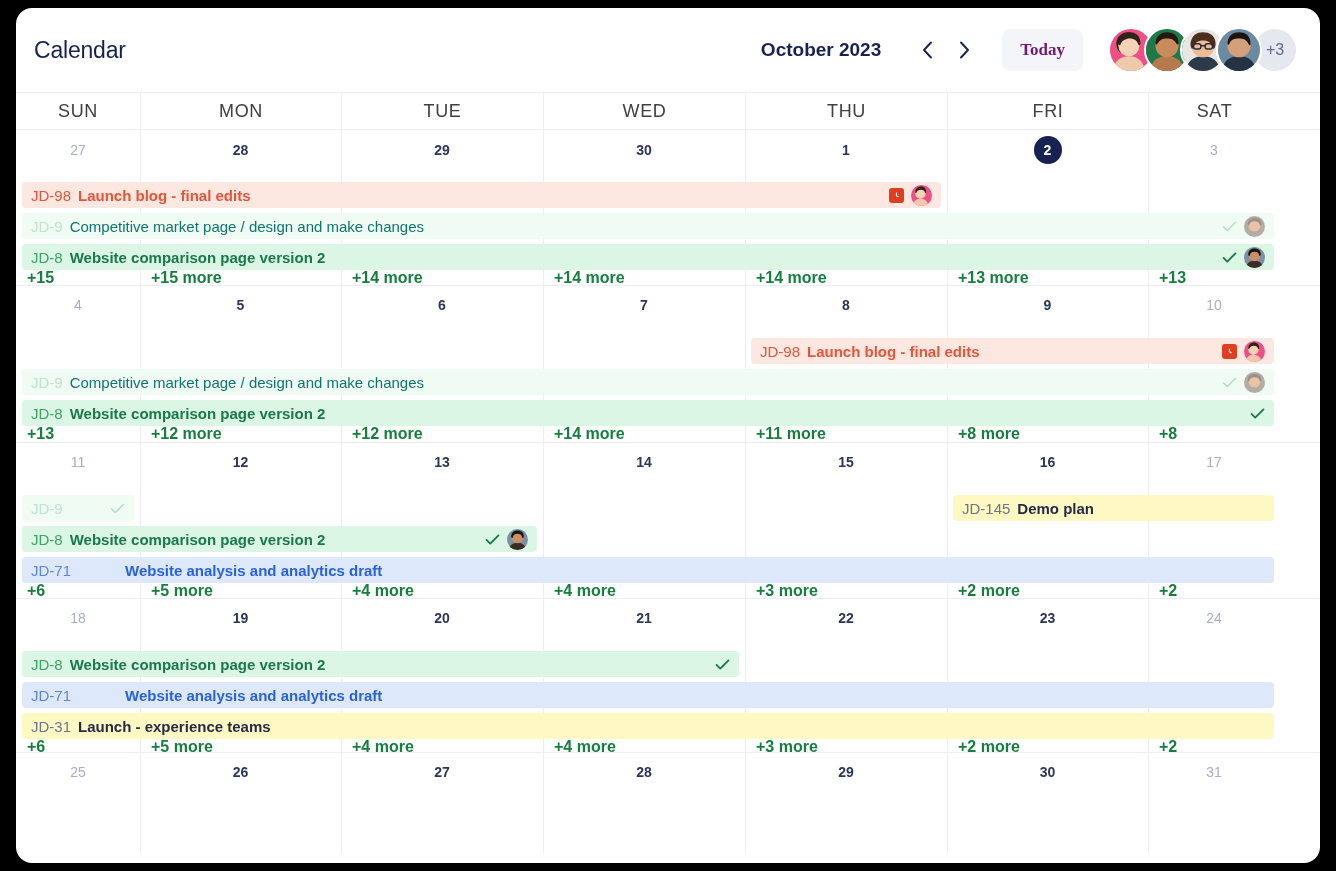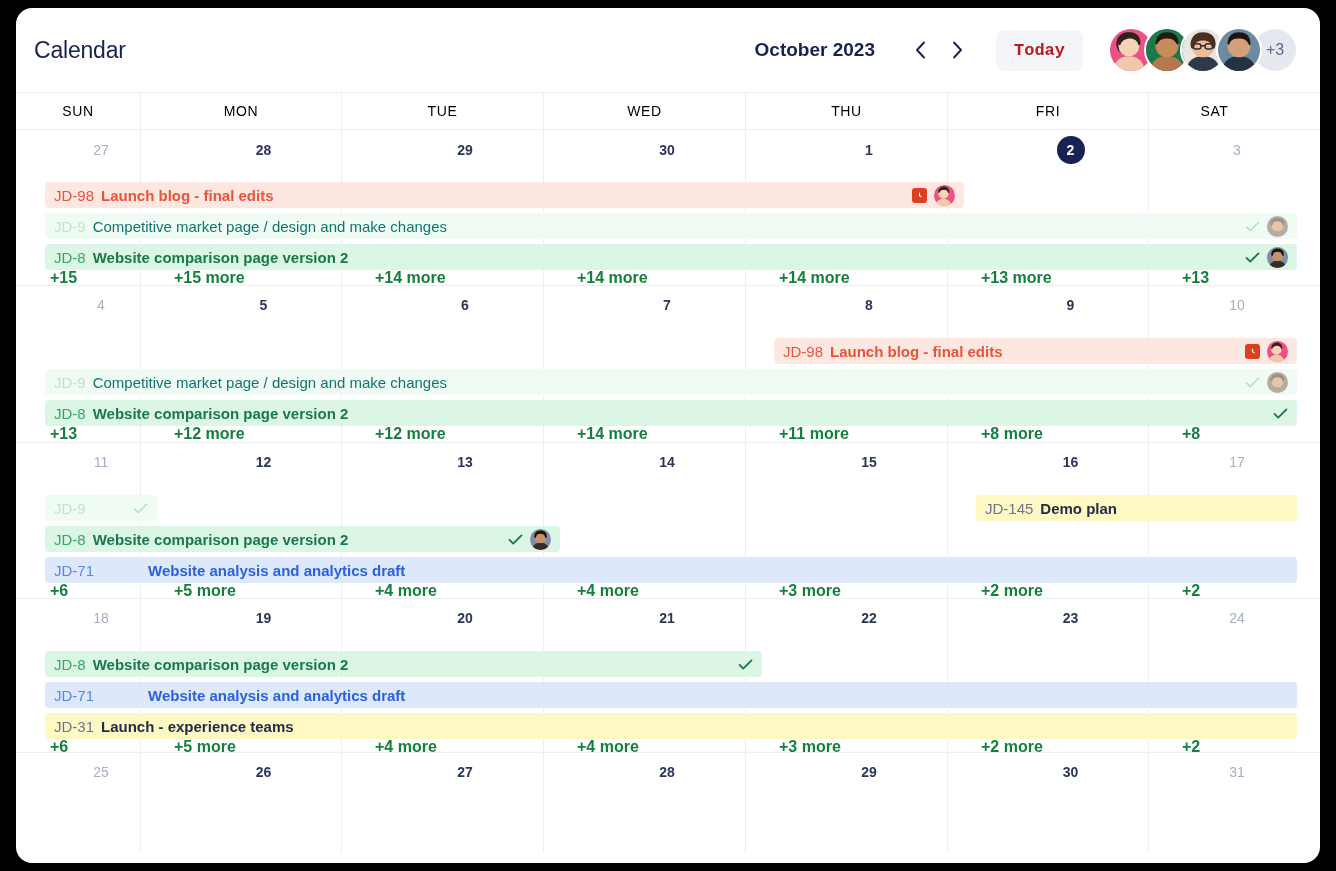--- a/index.html
+++ b/index.html
@@ -44,22 +44,22 @@
     display: flex; align-items: center; justify-content: center;
     background: transparent; border: none; cursor: pointer;
     color: #172152;
   }
   .nav-btn svg { display:block; }
   .today-btn {
     margin-left: 18px;
     background: #f4f5f9;
     border: none; border-radius: 8px;
     padding: 11px 18px;
-    font-family: Liberation Mono, monospace;
-    font-size: 17px; font-weight: bold; color: #b91c1c;
+    font-family: Liberation Serif, serif;
+    font-size: 17px; font-weight: bold; color: #701a75;
     cursor: pointer;
   }
   .avatars {
     margin-left: 22px;
     display: flex; align-items: center;
   }
   .avatar {
     width: 46px; height: 46px; border-radius: 50%;
     margin-left: -10px;
     border: 2px solid #ffffff;
@@ -84,30 +84,29 @@
     position: relative;
   }
   .dow-row {
     display: grid;
     grid-template-columns: 124px 201px 202px 202px 202px 201px 132px;
     border-bottom: 1px solid #eceef3;
     height: 37px;
   }
   .dow {
     display: flex; align-items: center; justify-content: center;
-    font-size: 14px; letter-spacing: 0.6px;
-    color: #000000;
+    font-size: 18px; letter-spacing: 0.6px;
+    color: #404040;
     border-left: 1px solid #eceef3;
   }
   .dow:first-child { border-left: none; }
 
   .week {
     position: relative;
     border-bottom: 1px solid #eceef3;
-    padding-left: 23px;
   }
   .week-cells {
     display: grid;
     grid-template-columns: 124px 201px 202px 202px 202px 201px 132px;
     height: 100%;
     position: absolute; inset: 0;
   }
   .cell { border-left: 1px solid #eceef3; }
   .cell:first-child { border-left: none; }
 

